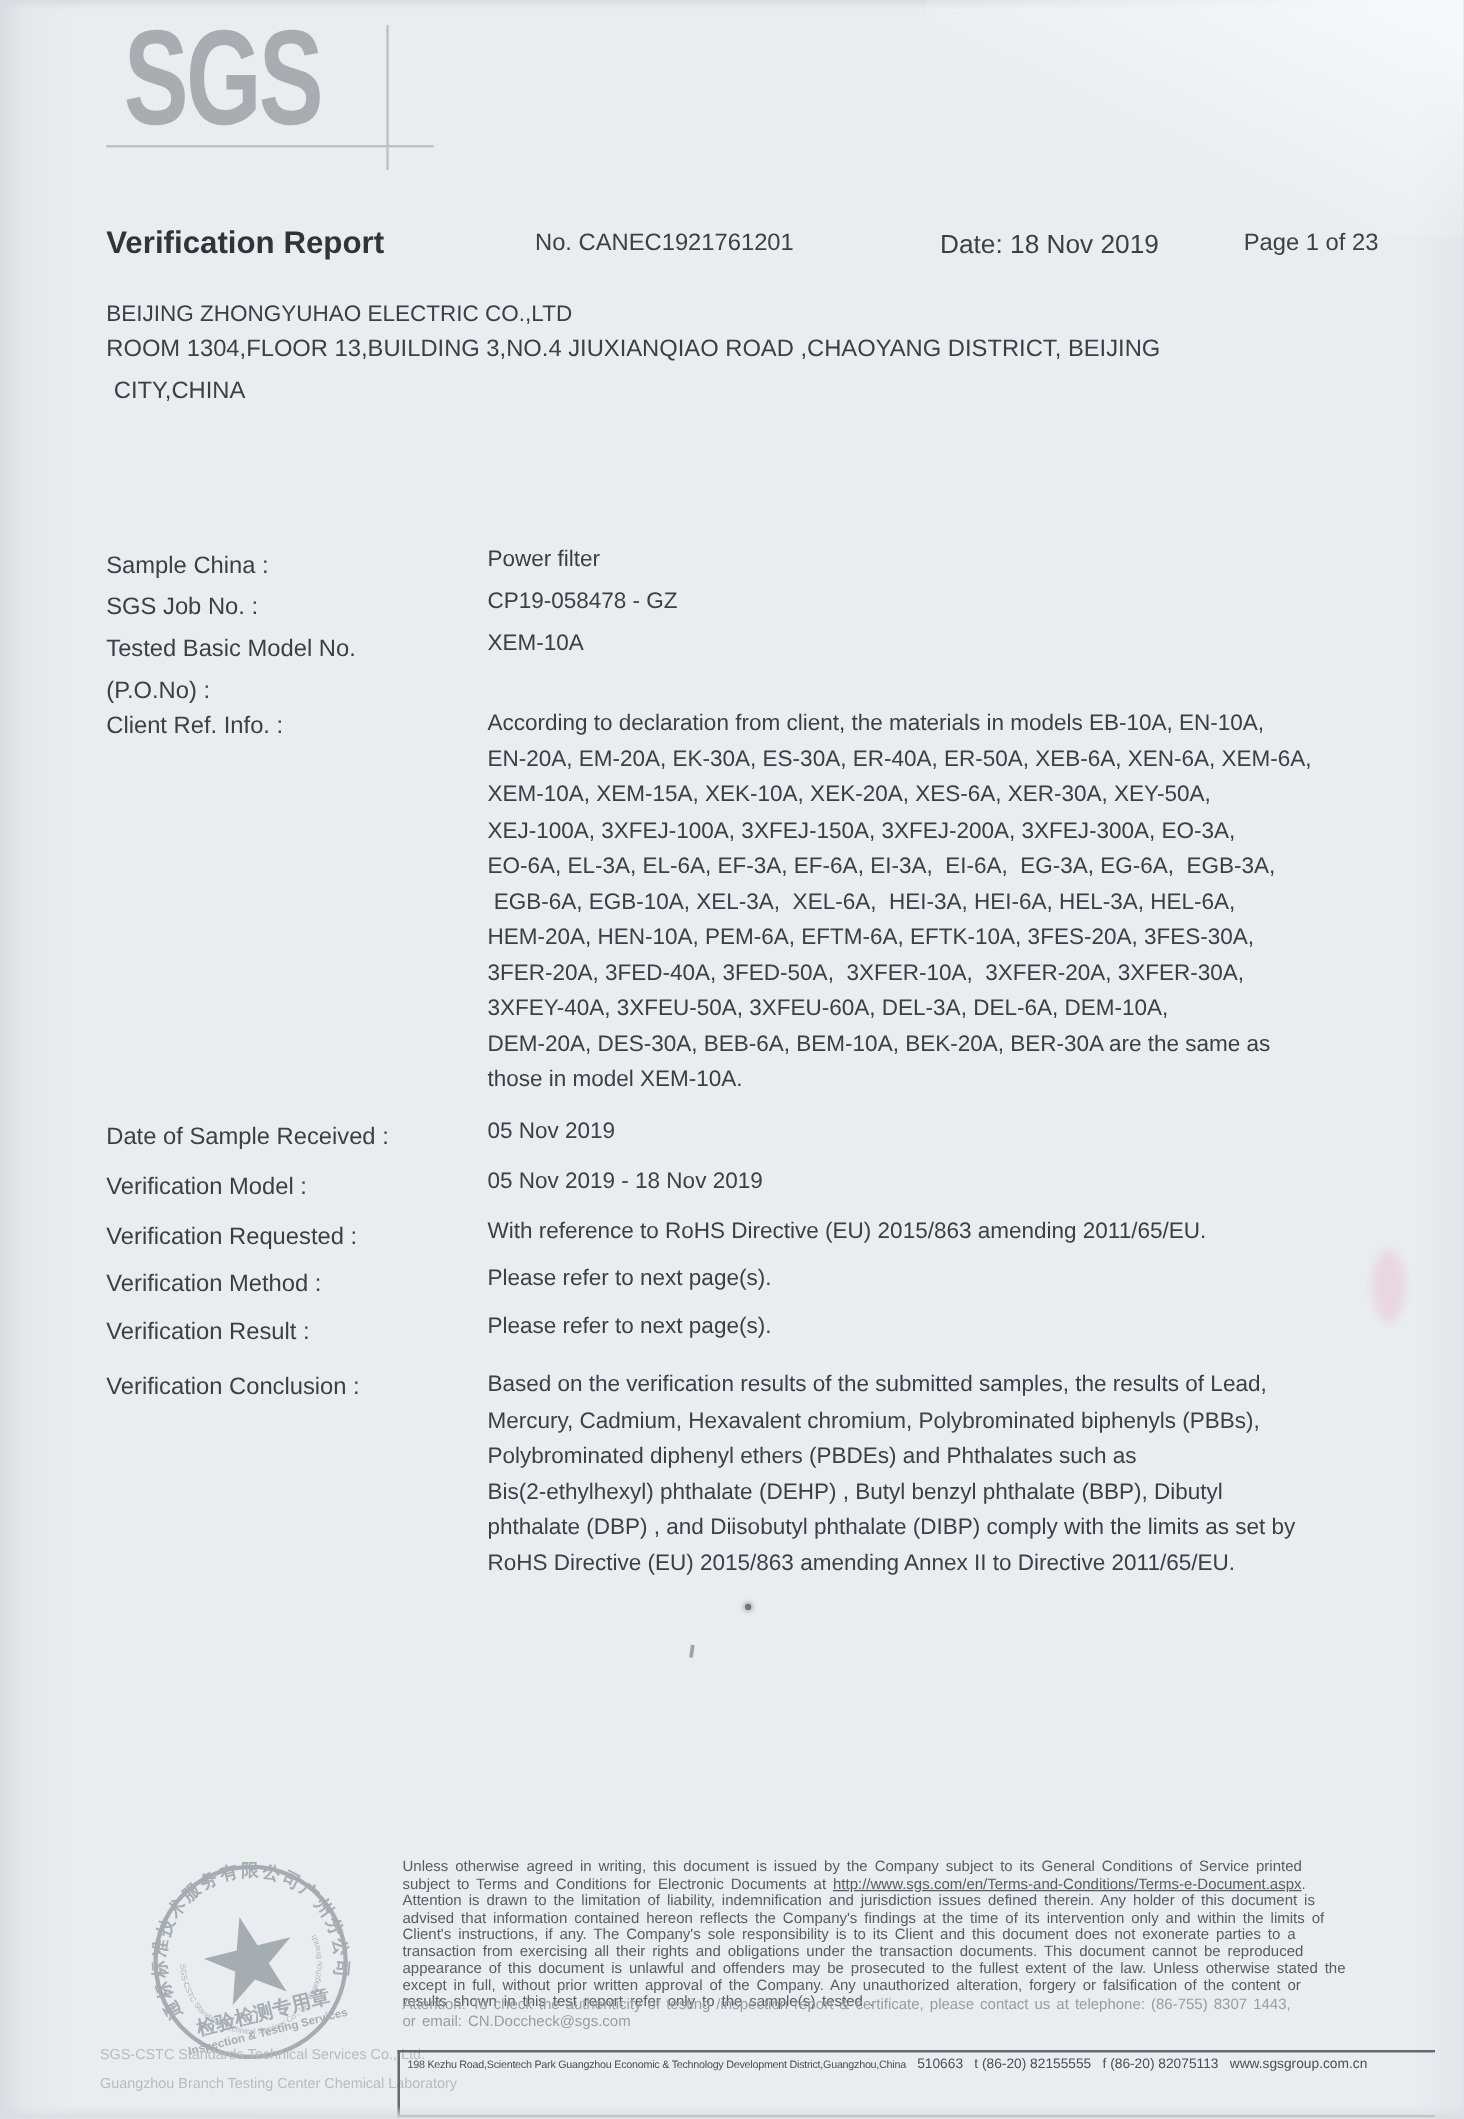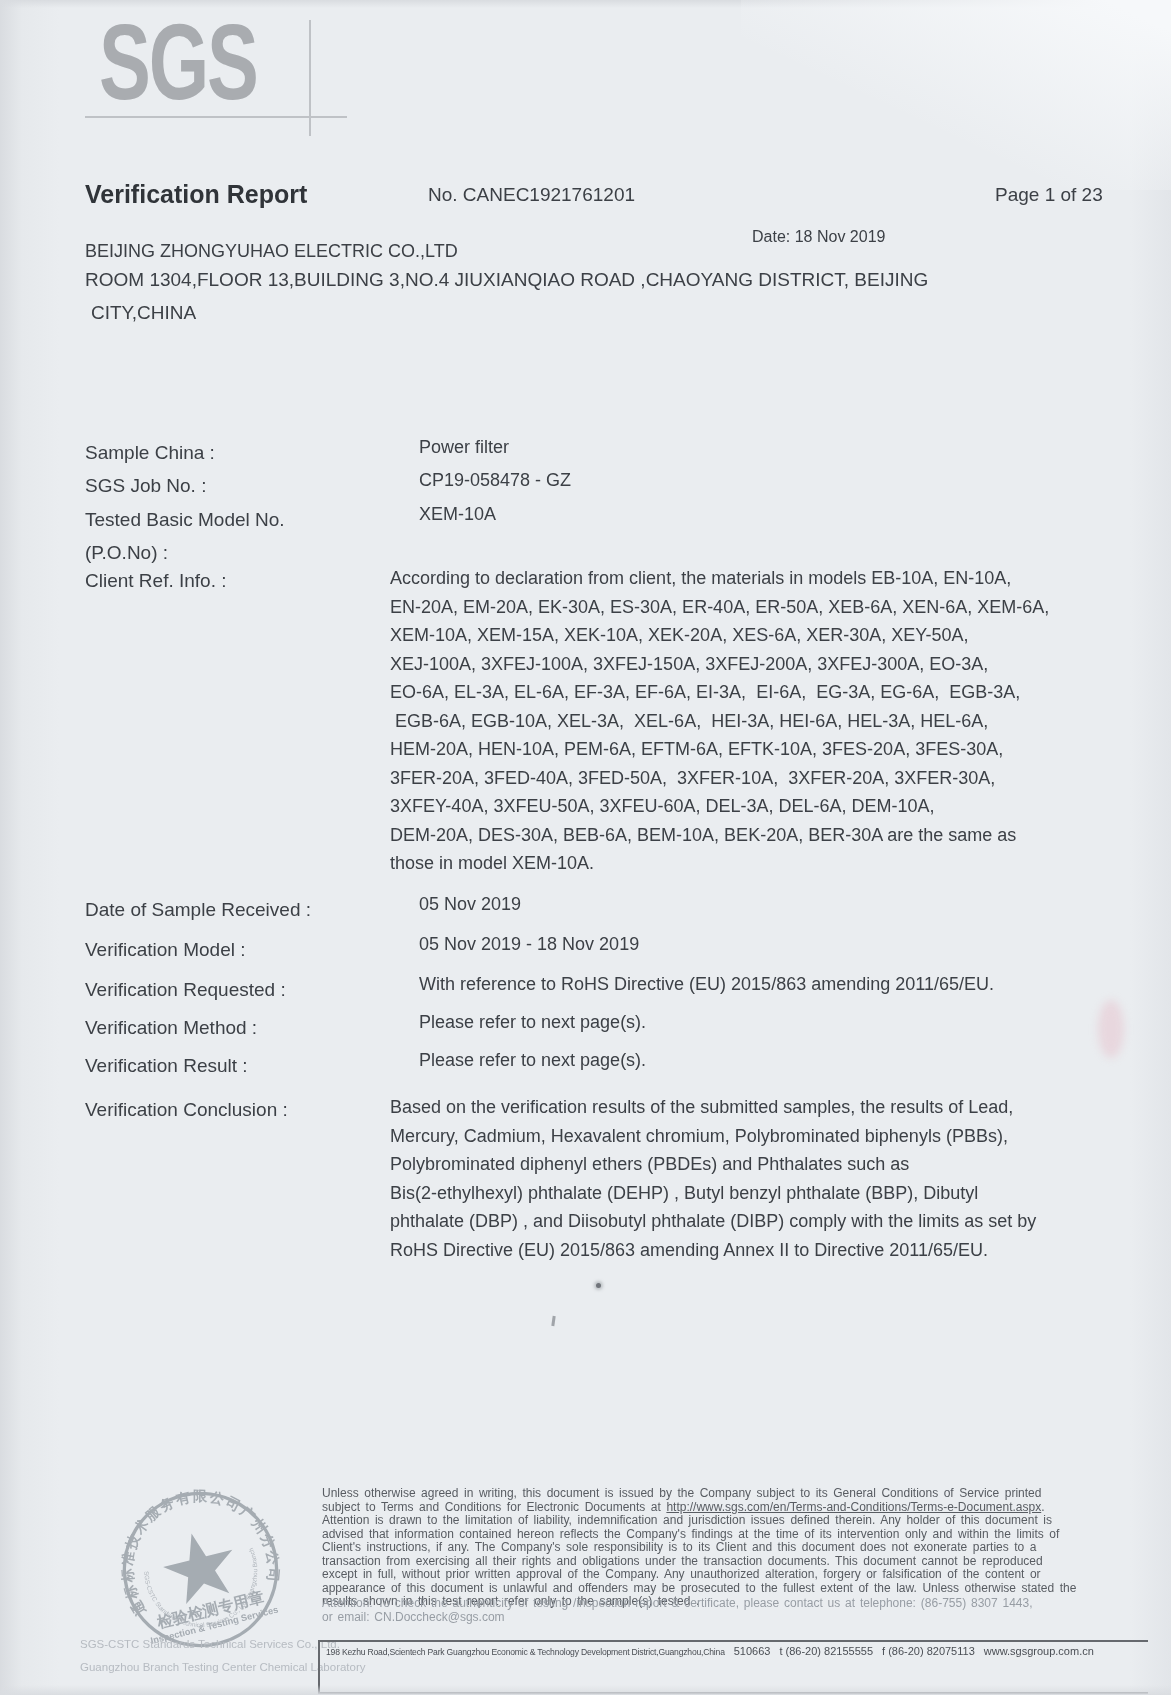--- a/index.html
+++ b/index.html
@@ -22,34 +22,34 @@
     background:linear-gradient(205deg,#f6f8fa 8%,rgba(246,248,250,0) 62%);}
   
   .logo{left:99px;top:8px;font-size:108px;line-height:1;font-weight:bold;
     color:#a9acb0;letter-spacing:-3px;transform:scaleX(0.72);transform-origin:left top;}
   .crop-h{left:85px;top:116px;width:262px;height:2px;background:#bfc2c6;}
   .crop-v{left:309px;top:20px;width:2px;height:116px;background:#bfc2c6;}
   
   .title-row{top:180px;left:0;width:100%;height:30px;}
   .doc-title{left:85px;top:0;font-size:25px;font-weight:bold;color:#303439;}
   .doc-no{left:428px;top:4px;font-size:19px;}
-  .doc-date{left:752px;top:4px;font-size:16px;margin-top:44px;}
+  .doc-date{left:752px;top:4px;font-size:21px;}
   .doc-page{left:995px;top:4px;font-size:19px;}
   
   .company{left:85px;top:241px;font-size:18px;}
   .addr1{left:85px;top:269px;font-size:19px;}
   .addr2{left:91px;top:302px;font-size:19px;}
   
   .row{left:85px;width:1040px;}
   .row .lbl{position:absolute;left:0;top:0;width:300px;font-size:19px;line-height:33px;white-space:pre;}
   .row .val{position:absolute;left:305px;top:0;width:730px;font-size:18px;line-height:28.5px;white-space:pre;}
   .r1{top:436px;} .r2{top:469px;} .r3{top:503px;} .r4{top:564px;}
   .r5{top:893px;} .r6{top:933px;} .r7{top:973px;} .r8{top:1011px;}
   .r9{top:1049px;} .r10{top:1093px;}
-  .row .one{line-height:22px;margin-left:29px;}
+  .row .one{line-height:22px;}
   
   .speck1{left:596px;top:1283px;width:5px;height:5px;border-radius:50%;background:#70747a;box-shadow:0 0 3px 2px rgba(150,155,160,.5);}
   .speck2{left:552px;top:1316px;width:3px;height:10px;background:#8d9197;transform:rotate(8deg);opacity:.8;}
   .speck3{left:1098px;top:1000px;width:26px;height:58px;border-radius:50%;background:rgba(228,175,188,.35);filter:blur(4px);}
   
   .stamp{left:103px;top:1472px;width:195px;height:195px;transform:rotate(-14deg);opacity:.85;}
   
   .f-co1{left:80px;top:1638px;font-size:11.5px;color:#b6bbc1;}
   .f-co2{left:80px;top:1661px;font-size:11.5px;color:#b6bbc1;}
   
@@ -171,22 +171,22 @@
   <div class="abs f-co1">SGS-CSTC Standards Technical Services Co., Ltd.</div>
   <div class="abs f-co2">Guangzhou Branch Testing Center Chemical Laboratory</div>
 
   <div class="abs legal">
     <div>Unless otherwise agreed in writing, this document is issued by the Company subject to its General Conditions of Service printed</div>
     <div><span>subject to Terms and Conditions for Electronic Documents at </span><span class="u">http://www.sgs.com/en/Terms-and-Conditions/Terms-e-Document.aspx</span><span>.</span></div>
     <div>Attention is drawn to the limitation of liability, indemnification and jurisdiction issues defined therein. Any holder of this document is</div>
     <div>advised that information contained hereon reflects the Company's findings at the time of its intervention only and within the limits of</div>
     <div>Client's instructions, if any. The Company's sole responsibility is to its Client and this document does not exonerate parties to a</div>
     <div>transaction from exercising all their rights and obligations under the transaction documents. This document cannot be reproduced</div>
+    <div>appearance of this document is unlawful and offenders may be prosecuted to the fullest extent of the law. Unless otherwise stated the</div>
     <div>except in full, without prior written approval of the Company. Any unauthorized alteration, forgery or falsification of the content or</div>
-    <div>appearance of this document is unlawful and offenders may be prosecuted to the fullest extent of the law. Unless otherwise stated the</div>
     <div>results shown in this test report refer only to the sample(s) tested .</div>
   </div>
   <div class="abs attention">
     <div>Attention: To check the authenticity of testing /inspection report &amp; certificate, please contact us at telephone: (86-755) 8307 1443,</div>
     <div>or email: CN.Doccheck@sgs.com</div>
   </div>
 
   <div class="abs addr-bar">
     <div class="addr-line al1">
       <span class="seg tiny">198 Kezhu Road,Scientech Park Guangzhou Economic &amp; Technology Development District,Guangzhou,China</span><span class="seg">510663</span><span class="seg">t (86-20) 82155555</span><span class="seg">f (86-20) 82075113</span><span class="seg">www.sgsgroup.com.cn</span>

